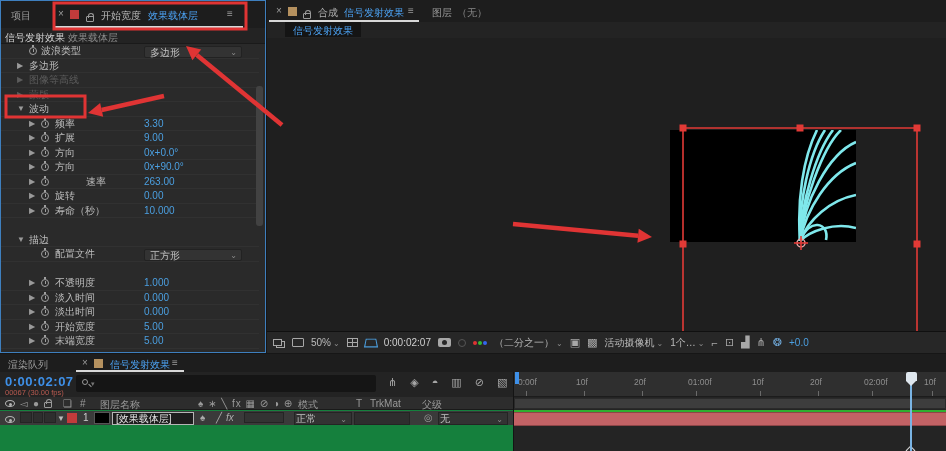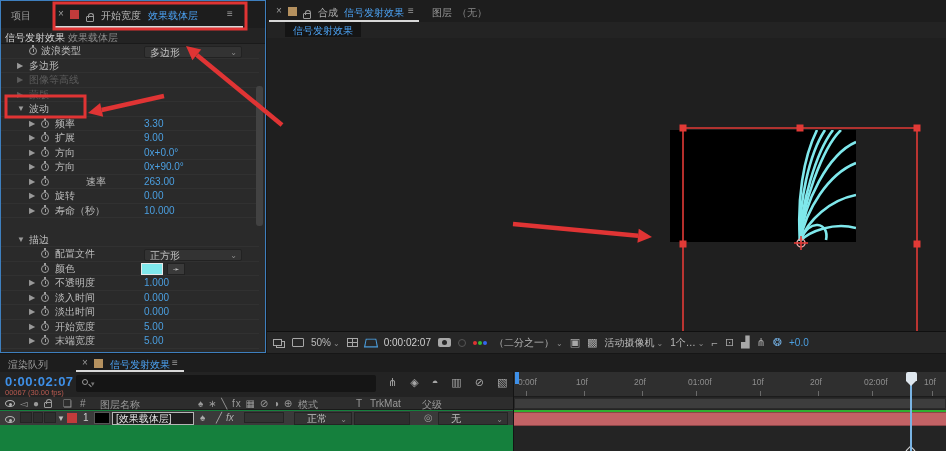--- a/index.html
+++ b/index.html
@@ -70,21 +70,21 @@
   .mag:after { content:""; position:absolute; left:5px; top:5px; width:4px; height:1px; background:#999; transform:rotate(45deg); }
   #tl-icons { position:absolute; left:388px; top:4px; display:flex; gap:13px; color:#a5a5a5; font-size:11px; }
   #tl-header { position:absolute; left:0; top:43px; width:513px; height:13px; background:#2d2d2d; color:#9a9a9a; border-bottom:1px solid #1a1a1a;}
   #tl-layerrow { position:absolute; left:0; top:57px; width:513px; height:14px; background:#3a3a3a; }
   #tl-scalerow { position:absolute; left:0; top:72px; width:513px; height:15px; background:#2a2a2a; }
   .hd { position:absolute; top:1px; }
   .eye { display:inline-block; width:10px; height:7px; border:1px solid #b5b5b5; border-radius:50%; position:relative; }
   .eye:after { content:""; position:absolute; left:3px; top:1.5px; width:3px; height:3px; border-radius:50%; background:#b5b5b5; }
   .cell { position:absolute; background:#2e2e2e; border:1px solid #242424; height:11px; }
   #layer-name-box { position:absolute; left:112px; top:0.5px; width:82px; height:13px; border:1px solid #b5b5b5; background:#1d1d1d; color:#e0e0e0; line-height:12px; padding-left:3px; }
-  .mini-dd { position:absolute; top:0.5px; height:13px; background:#333; border:1px solid #242424; color:#c3c3c3; line-height:12px; padding-left:12px; }
+  .mini-dd { position:absolute; top:0.5px; height:13px; background:#333; border:1px solid #242424; color:#c3c3c3; line-height:12px; padding-left:1px; }
   
   #tl-graph { position:absolute; left:513px; top:18px; width:433px; height:79px; background:#242424; border-left:1px solid #141414; overflow:hidden; }
   #tl-ruler { position:absolute; left:0; top:0; width:100%; height:25px; background:#2f2f2f; border-bottom:1px solid #1c1c1c; }
   .rlabel { position:absolute; top:5px; color:#8e8e8e; font-size:8.5px; }
   .rtick { position:absolute; top:19px; width:1px; height:5px; background:#6a6a6a; }
   #workarea { position:absolute; left:0; top:26px; width:100%; height:11px; background:#3d3d3d; border:1px solid #2a2a2a; }
   #cacheline { position:absolute; left:0; top:37.5px; width:100%; height:2px; background:#2fae2f; }
   #layerbar { position:absolute; left:0; top:40px; width:100%; height:14px; background:#c26265; border-top:1px solid #8e4547; border-bottom:1px solid #8e4547; }
   #playhead-line { position:absolute; top:0; width:2px; height:100%; background:#7ab4e4; }
   #playhead-head { position:absolute; top:0; width:11px; height:9px; background:#dfe7ee; border-radius:2px 2px 0 0; }
@@ -179,26 +179,20 @@
         <span class="val">10.000</span>
       </div>
       <div class="fxrow" style="top: 188.5px;">
         <span class="twirl" style="left:16px;">▼</span>
         <span class="lbl" style="position:absolute;left:28px;">描边</span>
       </div>
       <div class="fxrow" style="top: 203px;">
         <span class="stopwatch" style="left:40px;"></span>
         <span class="lbl" style="position:absolute;left:54px;">配置文件</span>
         <span class="dropdown">正方形<span class="chev">⌄</span></span>
-      </div>
-      <div class="fxrow" style="top: 217.5px;">
-        <span class="stopwatch" style="left:40px;"></span>
-        <span class="lbl" style="position:absolute;left:54px;">颜色</span>
-        <span class="swatch"></span>
-        <span class="eyedrop">➛</span>
       </div>
       <div class="fxrow" style="top: 232px;">
         <span class="twirl" style="left:28px;">▶</span>
         <span class="stopwatch" style="left:40px;"></span>
         <span class="lbl" style="position:absolute;left:54px;">不透明度</span>
         <span class="val">1.000</span>
       </div>
       <div class="fxrow" style="top: 246.5px;">
         <span class="twirl" style="left:28px;">▶</span>
         <span class="stopwatch" style="left:40px;"></span>

